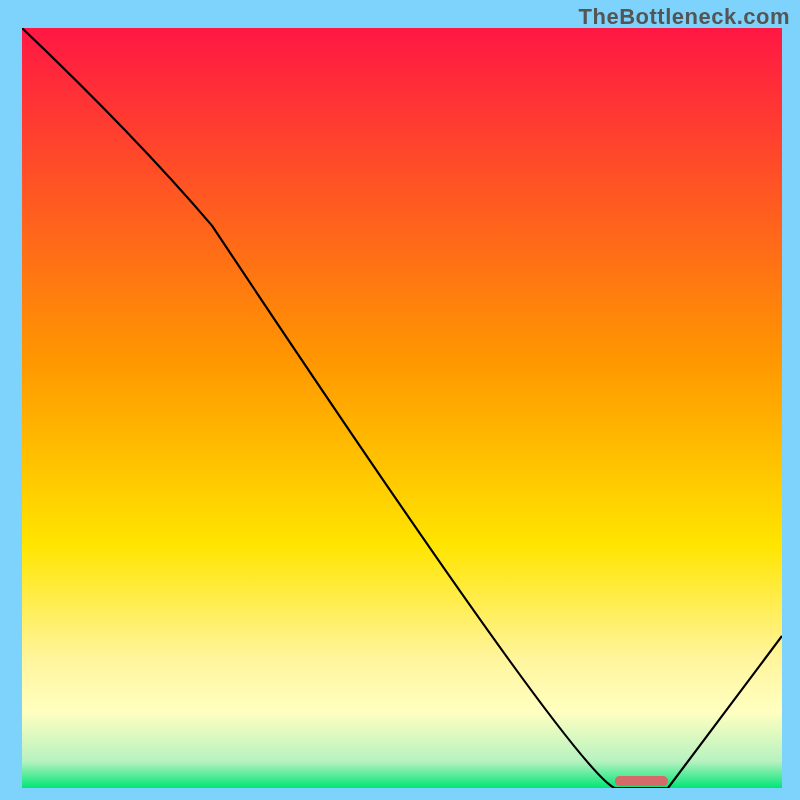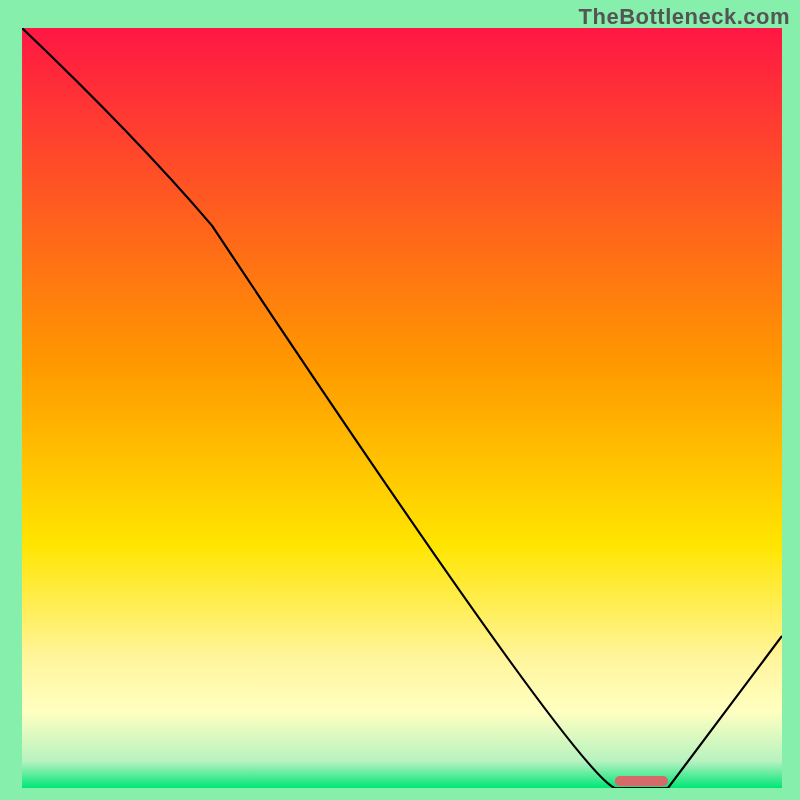--- a/index.html
+++ b/index.html
@@ -8,21 +8,21 @@
     width: 800px;
     height: 800px;
     background: #000;
     overflow: hidden;
     font-family: Arial, Helvetica, sans-serif;
   }
   .frame {
     position: relative;
     width: 800px;
     height: 800px;
-    background: #86efac;
+    background: #7dd3fc;
   }
   .watermark {
     position: absolute;
     top: 4px;
     right: 10px;
     color: #555;
     font-size: 22px;
     font-weight: 600;
     letter-spacing: 0.5px;
     user-select: none;

